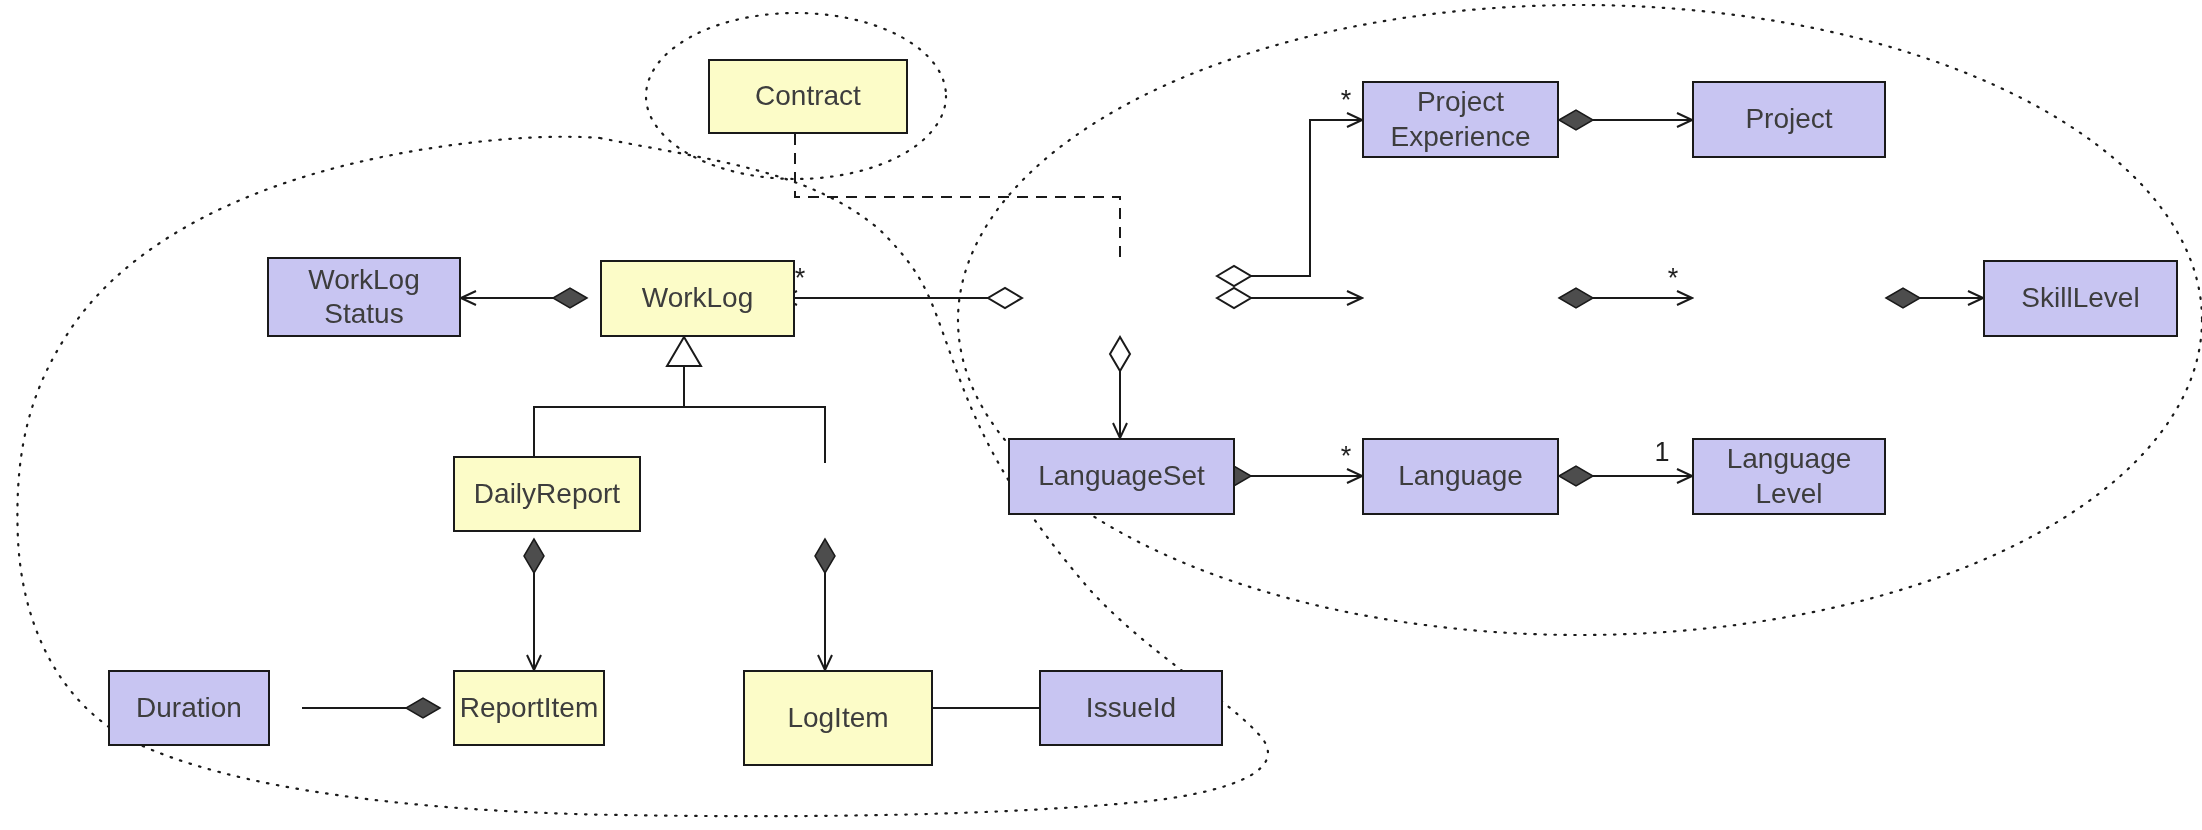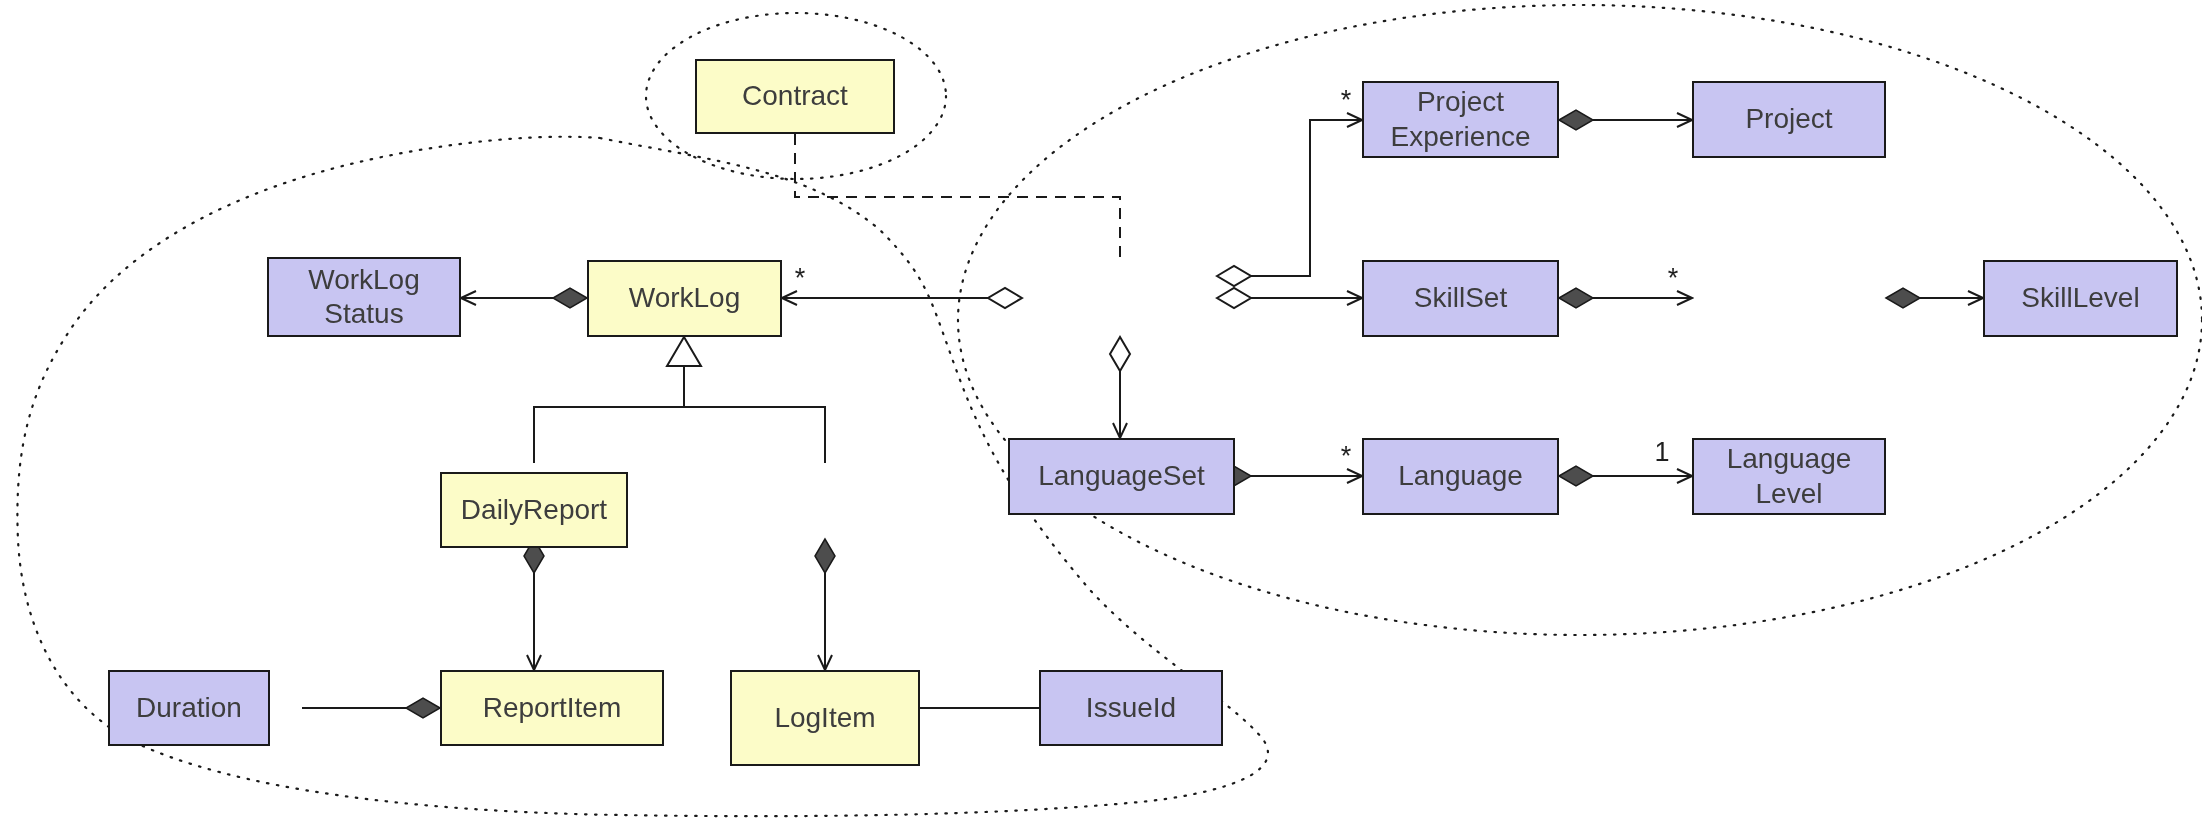--- a/index.html
+++ b/index.html
@@ -14,21 +14,21 @@
   .node {
     position:absolute; z-index:2;
     box-sizing:border-box;
     border:2px solid var(--border,#1a1a1a);
     display:flex; align-items:center; justify-content:center;
     text-align:center;
     font-size:28px; line-height:1.22;
     color:var(--text,#3d3d3d);
     white-space:pre-line;
   }
-  .node.yellow { background:var(--class-yellow,#fcfcc8); }
+  .node.yellow { background:var(--class-yellow,#fcfcc8);margin-left:13px; }
   .node.purple { background:var(--class-purple,#c8c5f2); }
   .mult {
     position:absolute; z-index:3;
     transform:translate(-50%,-50%);
     font-size:27px; color:#1f1f1f;
   }
   .wire   { stroke:#1a1a1a; stroke-width:2; fill:none; }
   .dashed { stroke-dasharray:11 8; }
   .dotted { stroke:#1a1a1a; stroke-width:2.2; fill:none; stroke-dasharray:1.5 8.5; stroke-linecap:round; }
   .diamond-filled { fill:var(--diamond-fill,#4d4d4d); stroke:#1a1a1a; stroke-width:1.5; }
@@ -125,52 +125,49 @@
 
   <div class="node purple" style="left:1362px;top:81px;width:197px;height:77px">
     <span>Project
 Experience</span>
   </div>
 
   <div class="node purple" style="left:1692px;top:81px;width:194px;height:77px">
     <span>Project</span>
   </div>
 
-  <div class="node purple" style="left:1362px;top:260px;width:197px;height:77px">
-    <span>SkillSet</span>
-  </div>
 
 
   <div class="node purple" style="left:1983px;top:260px;width:195px;height:77px">
     <span>SkillLevel</span>
   </div>
 
   <div class="node purple" style="left:1008px;top:438px;width:227px;height:77px">
     <span>LanguageSet</span>
   </div>
 
   <div class="node purple" style="left:1362px;top:438px;width:197px;height:77px">
     <span>Language</span>
   </div>
 
   <div class="node purple" style="left:1692px;top:438px;width:194px;height:77px">
     <span>Language
 Level</span>
   </div>
 
-  <div class="node yellow" style="left:440px;top:472px;width:188px;height:76px">
+  <div class="node yellow" style="left:440px;top:456px;width:188px;height:76px">
     <span>DailyReport</span>
   </div>
 
 
   <div class="node purple" style="left:108px;top:670px;width:162px;height:76px">
     <span>Duration</span>
   </div>
 
-  <div class="node yellow" style="left:440px;top:670px;width:224px;height:76px">
+  <div class="node yellow" style="left:440px;top:670px;width:152px;height:76px">
     <span>ReportItem</span>
   </div>
 
   <div class="node yellow" style="left:730px;top:670px;width:190px;height:96px">
     <span>LogItem</span>
   </div>
 
   <div class="node purple" style="left:1039px;top:670px;width:184px;height:76px">
     <span>IssueId</span>
   </div>

